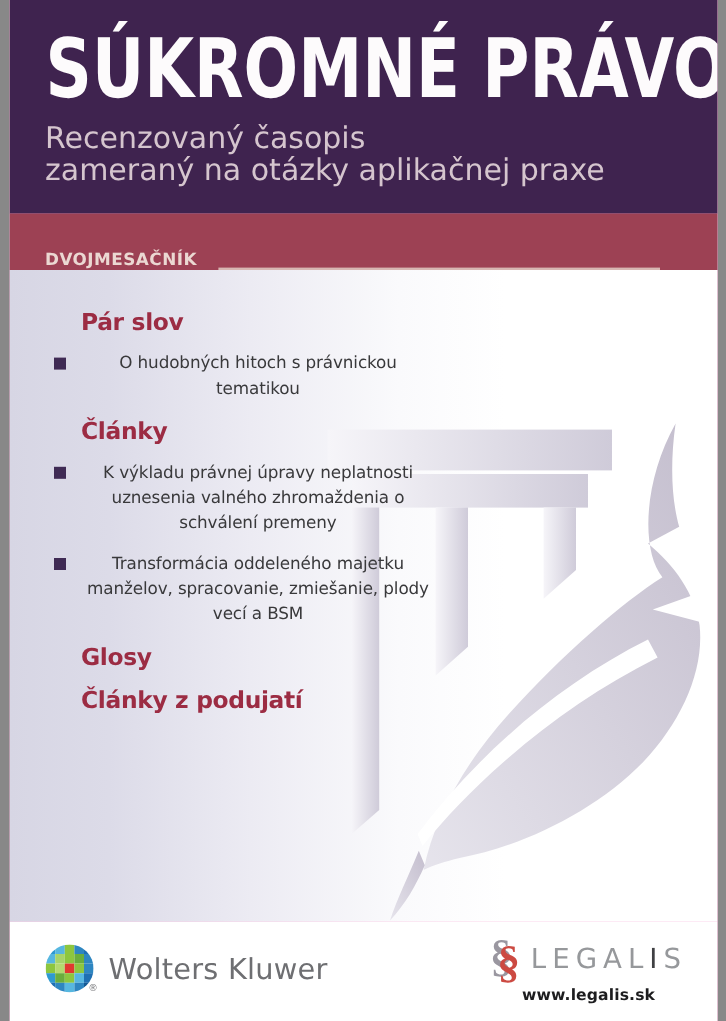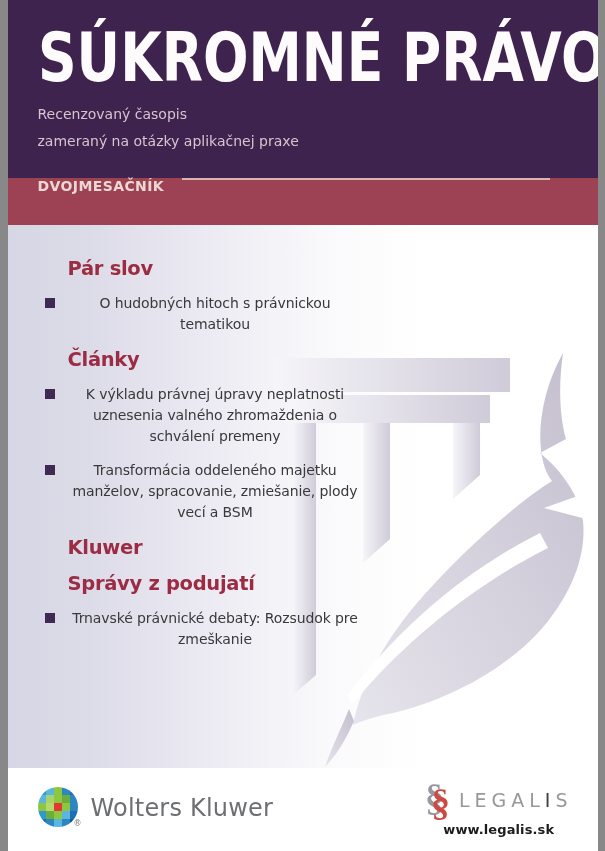--- a/index.html
+++ b/index.html
@@ -22,27 +22,27 @@
   .cover-header{
     height:178px;background:var(--header-purple);
     padding:22px 0 0 30px;overflow:hidden;
   }
   .cover-title{
     color:#fdfbfc;font-size:67px;font-weight:bold;line-height:1.05;
     letter-spacing:0px;white-space:nowrap;
     transform:scale(0.80,1.02);transform-origin:left top;
   }
   .cover-subtitle{
-    margin-top:9px;color:#d5c5ce;font-size:14px;line-height:27px;font-weight:400;
+    margin-top:9px;color:#d5c5ce;font-size:25px;line-height:27px;font-weight:400;
   }
 
   
   .issue-band{
     height:47px;background:var(--band-maroon);
-    display:flex;align-items:flex-start;padding:0 28px 0 30px;
+    display:flex;align-items:flex-end;padding:0 28px 0 30px;
   }
   .band-frequency{
     color:#ebd8d2;font-size:14px;font-weight:bold;letter-spacing:0.4px;white-space:nowrap;
   }
   .band-rule{
     flex:1;height:2px;background:#d7b6b2;margin:0 20px 0 18px;border:none;
   }
   .band-issue{
     color:#f0dfda;font-size:22px;font-weight:bold;letter-spacing:1px;white-space:nowrap;
   }
@@ -89,21 +89,21 @@
 
   .legalis{display:flex;flex-direction:column;align-items:center;}
   .legalis-row{display:flex;align-items:center;gap:4px;}
   .legalis-mark{position:relative;width:30px;height:42px;font-family:"Liberation Serif","DejaVu Serif",serif;}
   .legalis-mark .s-back{
     position:absolute;left:0;top:-4px;font-size:38px;font-weight:bold;color:#9a97a0;
   }
   .legalis-mark .s-front{
     position:absolute;left:6px;top:1px;font-size:38px;font-weight:bold;color:#cc4a42;
   }
-  .legalis-name{font-size:19px;letter-spacing:5px;color:#96989b;font-weight:500;white-space:nowrap;}
+  .legalis-name{font-size:23px;letter-spacing:5px;color:#96989b;font-weight:500;white-space:nowrap;}
   .legalis-name .dark{color:#3f4043;}
   .legalis-url{margin-top:1px;font-size:13px;font-weight:bold;color:#1d1d1f;letter-spacing:0.1px;}
 </style>
 </head>
 <body>
 
 <div class="page">
 
   <header class="cover-header">
     <div class="cover-title">SÚKROMNÉ PRÁVO</div>
@@ -167,28 +167,25 @@
 
       <section class="toc-section">
         <h2 class="toc-heading">Články</h2>
         <ul class="toc-list">
             <li class="toc-item"><span class="bullet"></span><span class="item-text">K výkladu právnej úpravy neplatnosti uznesenia valného zhromaždenia o schválení premeny</span></li>
             <li class="toc-item"><span class="bullet"></span><span class="item-text">Transformácia oddeleného majetku manželov, spracovanie, zmiešanie, plody vecí a BSM</span></li>
           </ul>
       </section>
 
       <section class="toc-section">
-        <h2 class="toc-heading">Kluwer</h2>
-      </section>
-
-      <section class="toc-section">
-        <h2 class="toc-heading">Správy z podujatí</h2>
-        <ul class="toc-list">
-            <li class="toc-item"><span class="bullet"></span><span class="item-text">Trnavské právnické debaty: Rozsudok pre zmeškanie</span></li>
-          </ul>
+        <h2 class="toc-heading">Glosy</h2>
+      </section>
+
+      <section class="toc-section">
+        <h2 class="toc-heading">Články z podujatí</h2>
       </section>
     </div>
 
   </main>
 
   <footer class="cover-footer">
     <div class="wk-logo">
       <span class="wk-mark-wrap">
         <span class="wk-mark" id="wk-mark">
             <span style="background: rgb(46, 154, 208);"></span>

